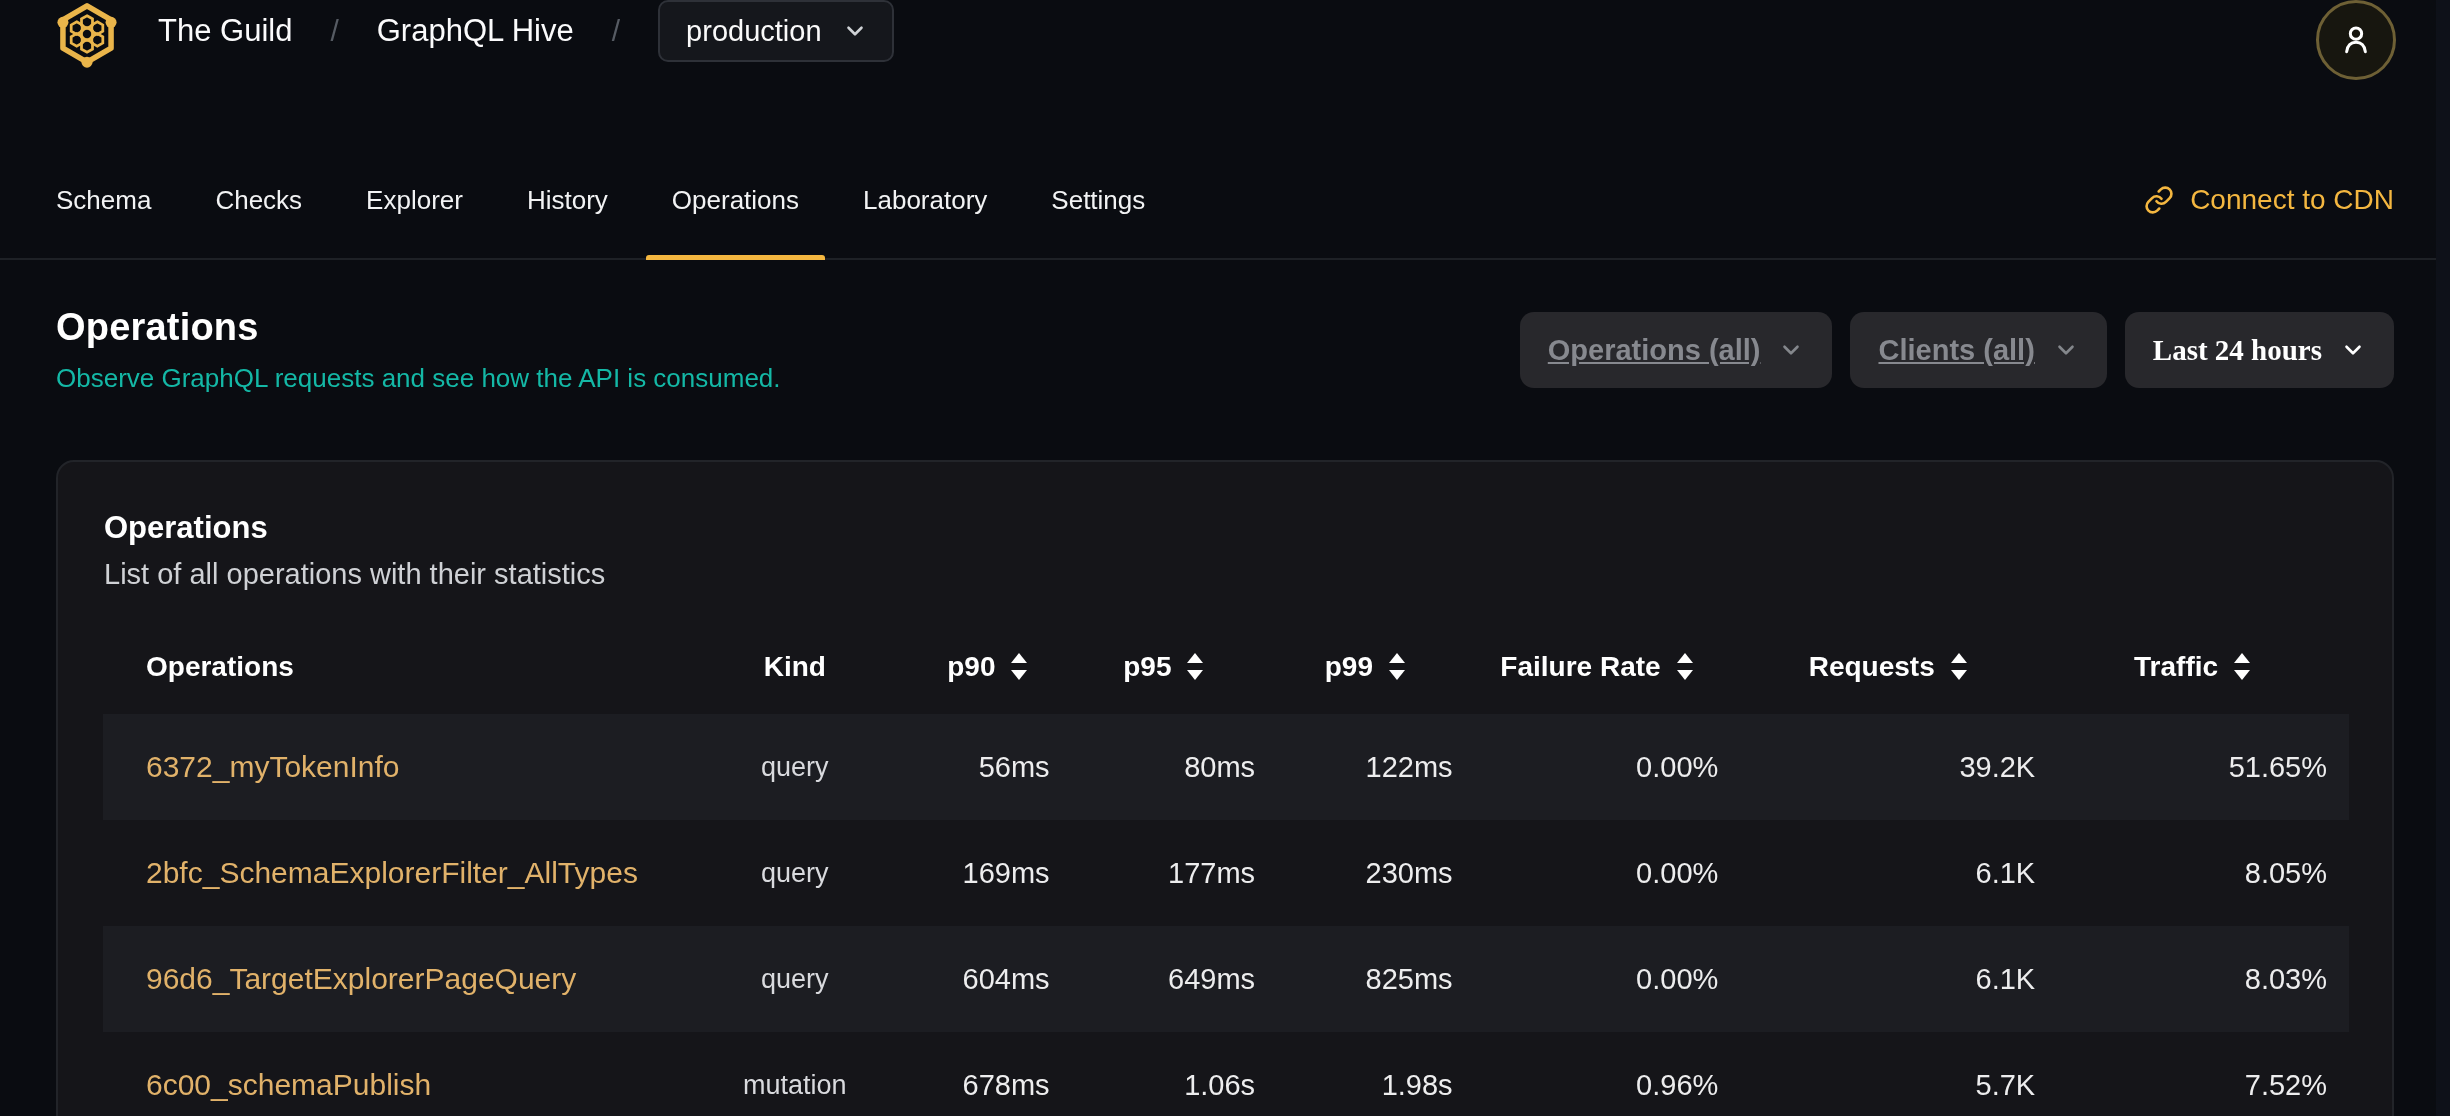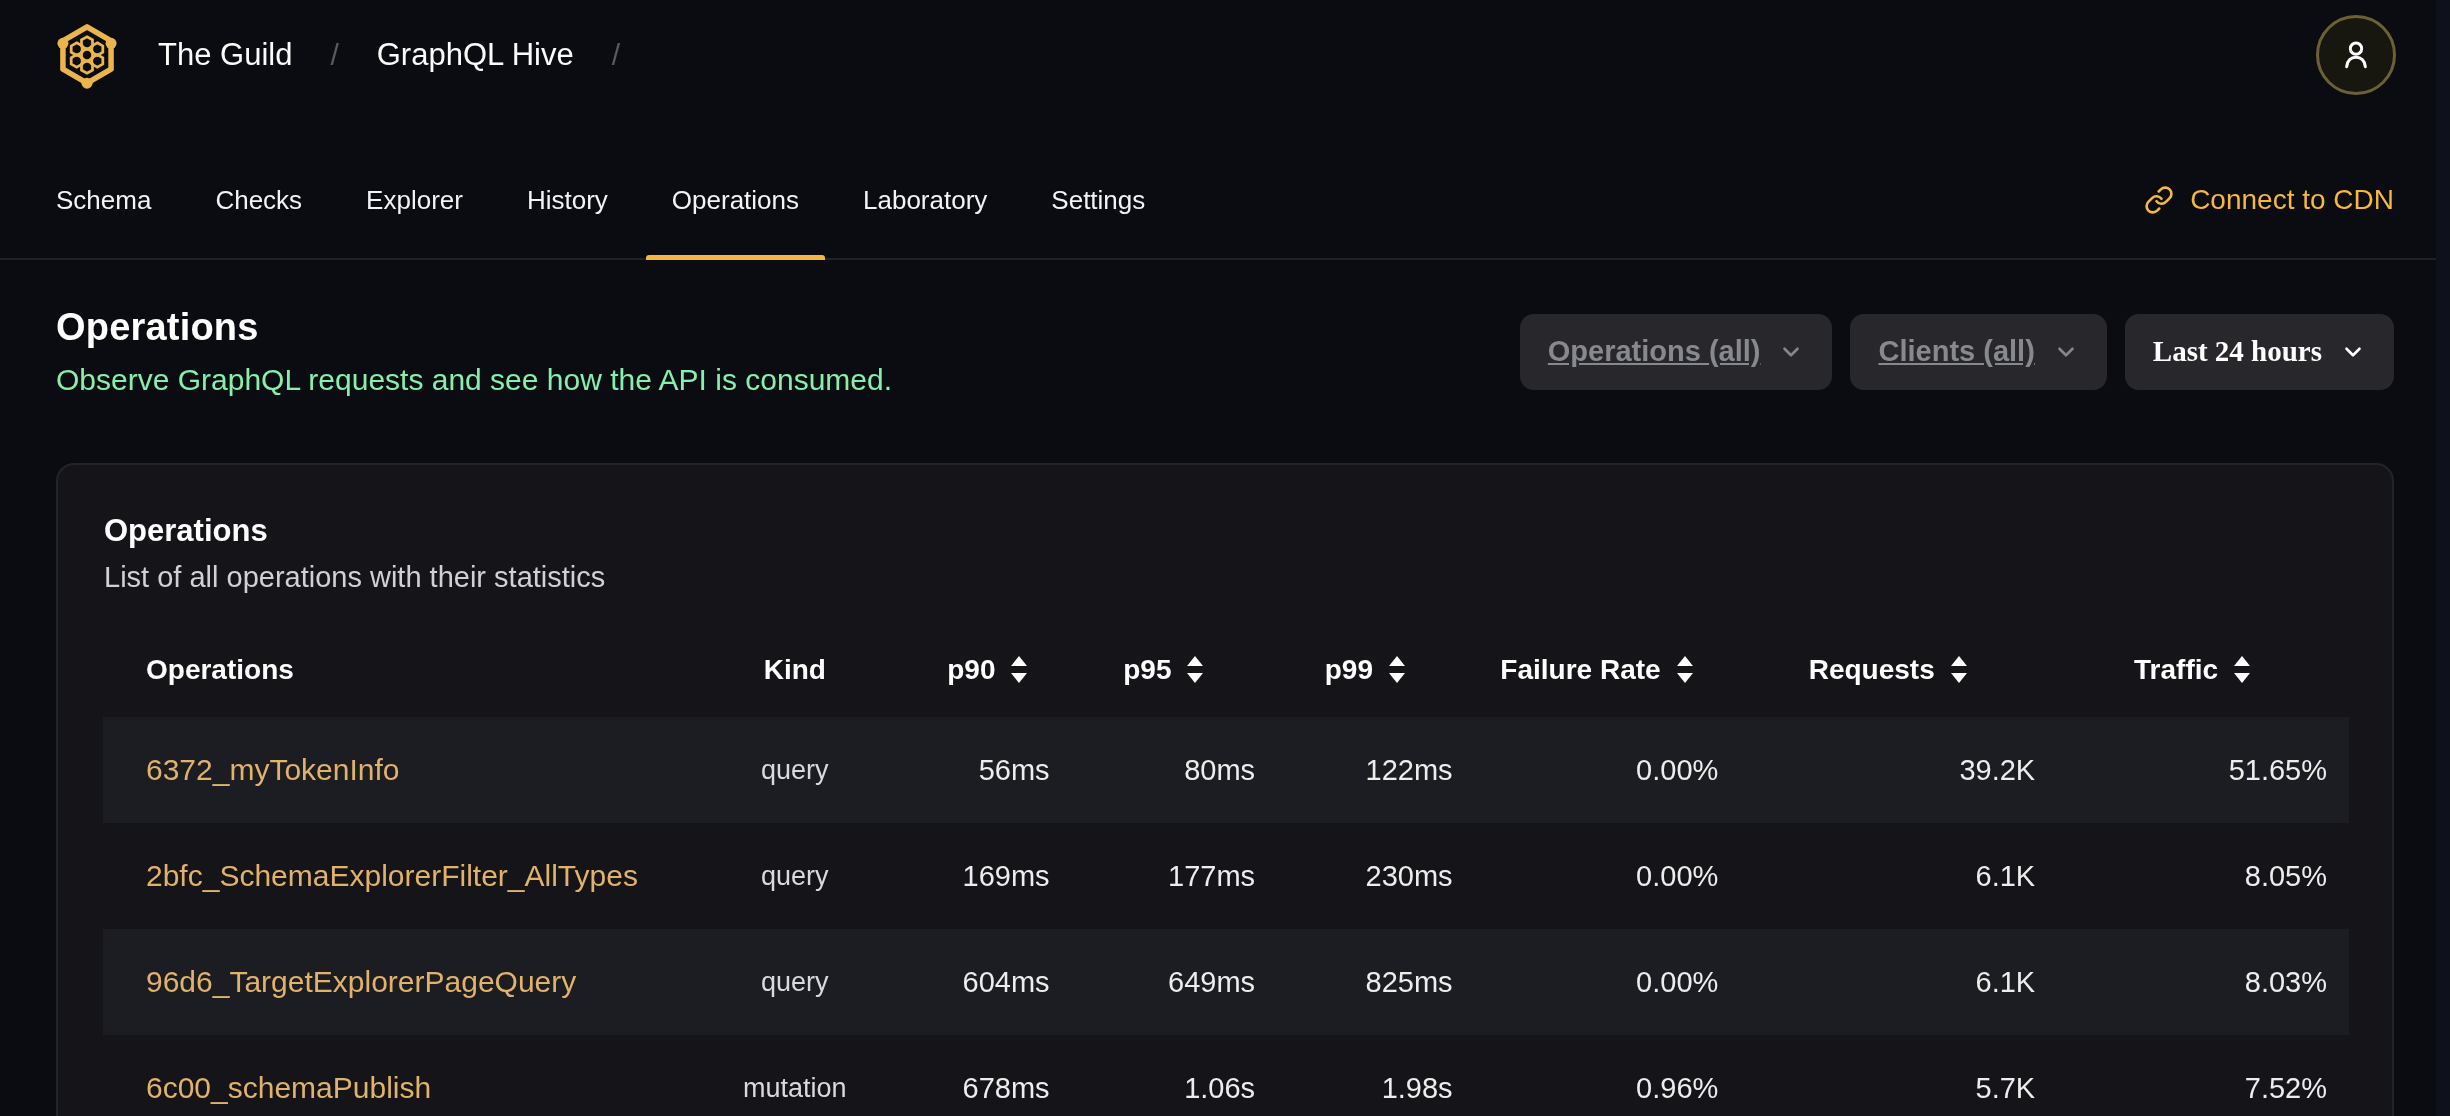--- a/index.html
+++ b/index.html
@@ -1,21 +1,21 @@
 <!DOCTYPE html>
 <html><head>
 <meta charset="utf-8">
 <style>
   * { margin:0; padding:0; box-sizing:border-box; }
   html,body { width:2450px; height:1116px; overflow:hidden; background:#0a0c11;
     font-family:"Liberation Sans", sans-serif; -webkit-font-smoothing:antialiased; }
   .app { width:2450px; height:1116px; position:relative; color:#f5f6f7; }
 
   
-  .top { height:110px; display:flex; align-items:center; padding:0 54px; }
+  .top { height:110px; display:flex; align-items:flex-start; padding:0 54px; }
   .logo { width:66px; height:68px; margin-right:38px; flex:0 0 auto; }
   .crumbs { display:flex; align-items:center; gap:38px; }
   .crumb { font-size:31px; font-weight:500; color:#fbfbfc; cursor:pointer; }
   .slash { font-size:30px; color:#565b63; font-weight:400; }
   .target-btn { display:flex; align-items:center; gap:20px; height:62px; padding:0 24px 0 26px;
     background:#15171c; border:2px solid #2e3138; border-radius:10px; color:#fafafa;
     font-size:29px; font-family:inherit; cursor:pointer; }
   .avatar { margin-left:auto; width:80px; height:80px; border-radius:50%;
     border:3px solid #6e6035; background:#17160f; display:flex; align-items:center;
     justify-content:center; cursor:pointer; }
@@ -27,21 +27,21 @@
     font-size:26px; color:#f2f3f4; font-weight:500; cursor:pointer; white-space:nowrap; }
   .tab.active::after { content:""; position:absolute; left:-26px; right:-26px; bottom:-2px;
     height:5px; background:var(--accent); border-radius:3px 3px 0 0; }
   .cdn { margin-left:auto; display:flex; align-items:center; gap:16px; color:var(--accent);
     font-size:28px; font-weight:500; cursor:pointer; text-decoration:none; }
 
   
   main { padding:0 56px; }
   .page-head { margin-top:46px; display:flex; justify-content:space-between; align-items:center; }
   .page-title { font-size:38px; font-weight:700; color:#ffffff; letter-spacing:.2px; }
-  .page-sub { margin-top:14px; font-size:30px; color:#86efac; font-weight:400; }
+  .page-sub { margin-top:14px; font-size:26px; color:#14b8a6; font-weight:400; }
   .filters { display:flex; gap:18px; }
   .fbtn { display:flex; align-items:center; gap:18px; height:76px; padding:0 28px;
     background:#28282c; border:none; border-radius:14px; font-family:inherit;
     font-size:29px; font-weight:600; cursor:pointer; }
   .fbtn.dim { color:#87898f;text-decoration:underline; }
   .fbtn.lit { color:#ffffff;font-family:Liberation Serif, serif; }
 
   
   .card { margin-top:66px; background:#151519; border:2px solid #222429; border-radius:18px;
     padding:48px 0 40px 0; min-height:700px; }
@@ -96,20 +96,28 @@
           <circle cx="41.5" cy="15.5" r="4"></circle>
           <circle cx="24" cy="44.5" r="4"></circle>
         </g>
       </svg>
     </span>
     <nav class="crumbs">
       <span class="crumb">The Guild</span>
       <span class="slash">/</span>
       <span class="crumb">GraphQL Hive</span>
       <span class="slash">/</span>
+      <button class="target-btn">
+        <span>production</span>
+        <span>
+          <svg width="26" height="26" viewBox="0 0 24 24" fill="none" stroke="#cfd2d6" stroke-width="2.4" stroke-linecap="round" stroke-linejoin="round">
+              <polyline points="6 9 12 15 18 9"></polyline>
+            </svg>
+        </span>
+      </button>
     </nav>
     <div class="avatar">
       <span>
         <svg width="40" height="40" viewBox="0 0 24 24" fill="none" stroke="#ffffff" stroke-width="1.8" stroke-linecap="round">
           <circle cx="12" cy="8.2" r="3.4"></circle>
           <path d="M6.4 19c.5-3.6 2.6-5.6 5.6-5.6s5.1 2 5.6 5.6"></path>
         </svg>
       </span>
     </div>
   </header>

